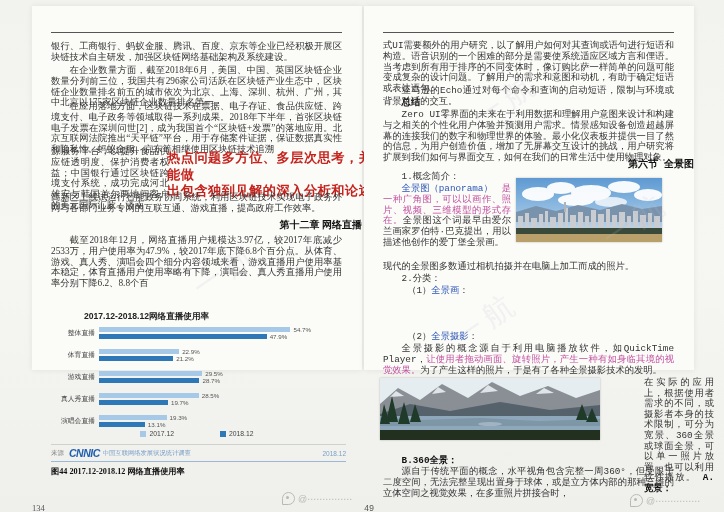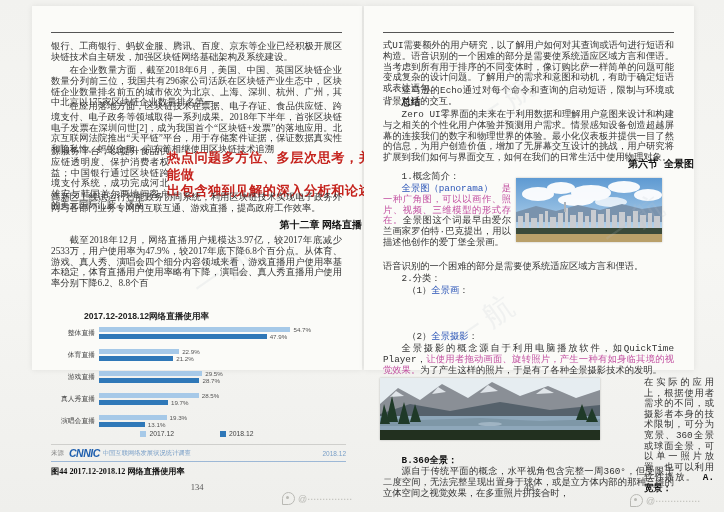--- a/index.html
+++ b/index.html
@@ -32,21 +32,21 @@
           font-size:6.8px;color:#444;font-family:"Liberation Sans","DejaVu Sans",sans-serif;}
   .lgd{display:inline-block;width:6px;height:6px;margin-right:3px;vertical-align:-1px;}
   .srcrow{position:absolute;left:19px;right:16px;height:16px;border-top:1px solid #cfcfcc;
           border-bottom:1.5px solid #9db8d6;display:flex;align-items:center;
           font-family:"Liberation Sans","DejaVu Sans",sans-serif;}
   .srclabel{font-size:6.5px;color:#888;margin-right:5px;}
   .cnnic{font-size:10.5px;font-weight:bold;font-style:italic;color:#1f5fae;letter-spacing:-0.5px;margin-right:3px;}
   .srcdesc{font-size:6.3px;color:#7ba0c8;}
   .srcdate{margin-left:auto;font-size:6.5px;color:#7ba0c8;}
   .caption{position:absolute;left:19px;font-size:8.2px;font-weight:bold;color:#111;}
-  .pagenum{position:absolute;left:0;right:0;text-align:center;font-size:8.5px;color:#555;}
+  .pagenum{position:absolute;left:0;right:0;text-align:left;font-size:8.5px;color:#555;margin-top:21px;}
   .bold{font-weight:bold;color:#111;}
   .bluetxt{color:#2b55b7;}
   .magtxt{color:#c24fa0;}
   .photo{position:absolute;overflow:hidden;box-shadow:0 0 2px rgba(0,0,0,.25);}
   .sidecol{position:absolute;font-size:9.3px;line-height:10.6px;text-align:justify;color:#333;margin-left:36px;}
   .wm-diag{position:absolute;color:#b9c2cc;opacity:.16;font-size:30px;transform:rotate(-35deg);
            font-family:"Liberation Sans","DejaVu Sans",sans-serif;pointer-events:none;letter-spacing:6px;}
   .wm-weibo{position:absolute;display:flex;align-items:center;gap:3px;color:#b9b9b4;
             font-size:9px;filter:blur(.6px);font-family:"Liberation Sans","DejaVu Sans",sans-serif;}
   .wm-eye{width:11px;height:11px;border:1.5px solid #b9b9b4;border-radius:50% 50% 50% 0;position:relative;flex:none;}
@@ -230,21 +230,21 @@
           <rect x="124" y="37" width="6" height="13"></rect>
             <rect x="132" y="35" width="4" height="15"></rect>
           <rect x="138" y="38" width="6" height="12"></rect>
         </g>
         <rect x="48" y="24" width="2" height="10" fill="#aeb4ba"></rect>
         <rect y="50" width="146" height="6" fill="#3a4a3a"></rect>
         <rect y="56" width="146" height="8" fill="#b9a06a"></rect>
       </svg>
     </div>
 
-    <div class="para" style="top:256px">语音识别的一个困难的部分是需要使系统适应区域方言和俚语。</div>
+    <div class="para" style="top:256px">现代的全景图多数通过相机拍摄并在电脑上加工而成的照片。</div>
 
     <div class="para ind" style="top:268px">2.分类：</div>
 
     <div class="para" style="top:280px;text-indent:2.6em">
       <span>（1）</span><span class="bluetxt">全景画</span><span>：</span>
     </div>
 
 
     <div class="para" style="top:326px;text-indent:2.6em">
       <span>（2）</span><span class="bluetxt">全景摄影</span><span>：</span>

